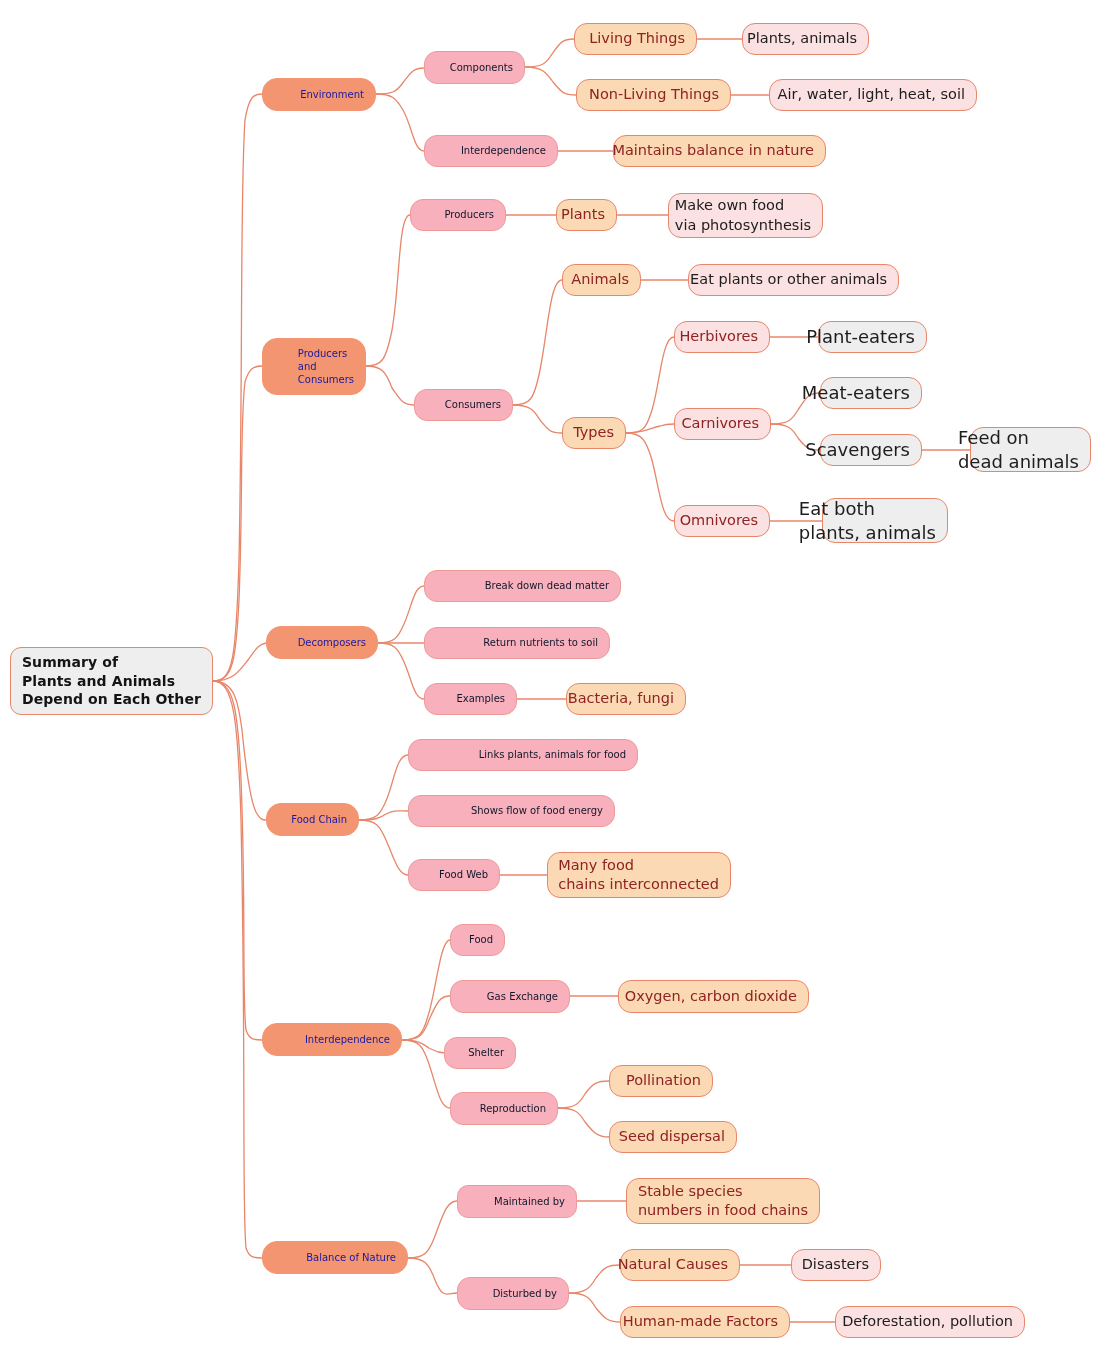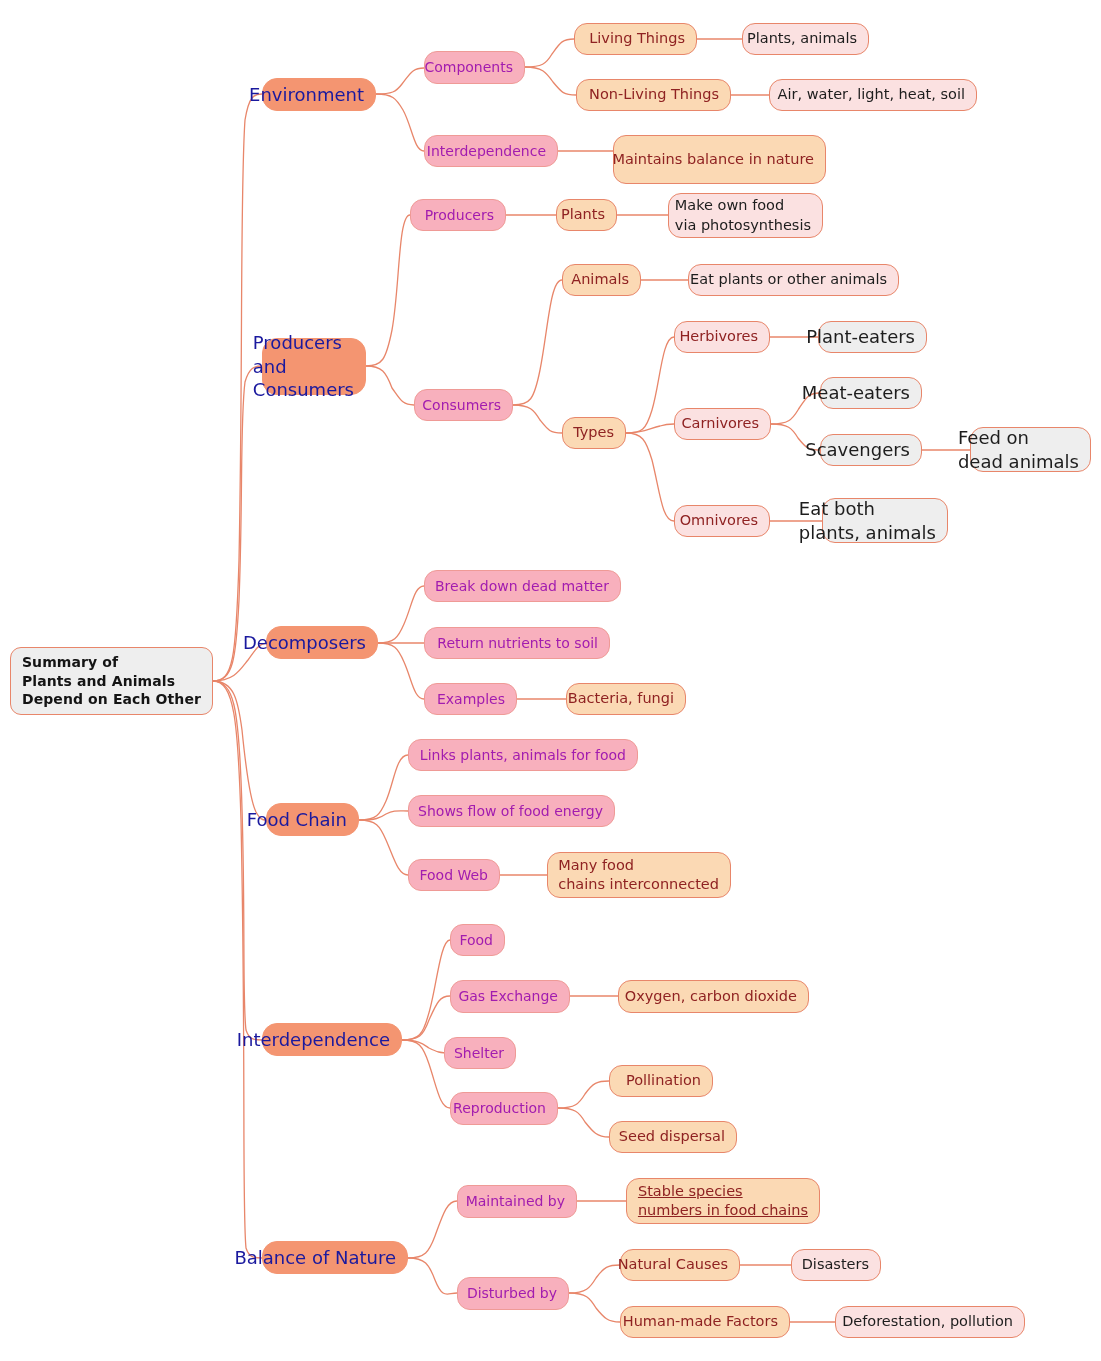--- a/index.html
+++ b/index.html
@@ -44,28 +44,28 @@
     color: #141414;
     font-weight: bold;
     font-size: 14px;
     border-radius: 11px;
     letter-spacing: .1px;
   }
   .lvl-1 {
     background: #f49571;
     border-color: #f49571;
     color: #1a199e;
-    font-size: 18px;
+    font-size: 10px;
     border-radius: 15px;
   }
   .lvl-2 {
     background: #f8b0bd;
     border-color: #ef9a96;
-    color: #a21caf;
-    font-size: 14px;
+    color: #0f172a;
+    font-size: 10px;
   }
   .lvl-3 {
     background: #fbd9b4;
     border-color: #e8866a;
     color: #8f2222;
     font-size: 14.5px;
   }
   .lvl-4 {
     background: #fbe1e1;
     border-color: #e8866a;
@@ -178,21 +178,21 @@
   </div>
   <div class="node lvl-3" style="left:576px;top:79px;width:155px;height:32px;">
     <span>Non-Living Things</span>
   </div>
   <div class="node lvl-4" style="left:769px;top:79px;width:208px;height:32px;">
     <span>Air, water, light, heat, soil</span>
   </div>
   <div class="node lvl-2" style="left:424px;top:135px;width:134px;height:32px;">
     <span>Interdependence</span>
   </div>
-  <div class="node lvl-3" style="left:613px;top:135px;width:213px;height:49px;">
+  <div class="node lvl-3" style="left:613px;top:135px;width:213px;height:32px;">
     <span>Maintains balance in nature</span>
   </div>
 
   <div class="node lvl-1" style="left:262px;top:338px;width:104px;height:57px;">
     <span>Producers
 and
 Consumers</span>
   </div>
   <div class="node lvl-2" style="left:410px;top:199px;width:96px;height:32px;">
     <span>Producers</span>
@@ -300,21 +300,21 @@
   <div class="node lvl-3" style="left:609px;top:1121px;width:128px;height:32px;">
     <span>Seed dispersal</span>
   </div>
 
   <div class="node lvl-1" style="left:262px;top:1241px;width:146px;height:33px;">
     <span>Balance of Nature</span>
   </div>
   <div class="node lvl-2" style="left:457px;top:1185px;width:120px;height:33px;border-radius:11px;">
     <span>Maintained by</span>
   </div>
-  <div class="node lvl-3" style="left:626px;top:1178px;width:194px;height:46px;text-decoration:underline;">
+  <div class="node lvl-3" style="left:626px;top:1178px;width:194px;height:46px;">
     <span>Stable species
 numbers in food chains</span>
   </div>
   <div class="node lvl-2" style="left:457px;top:1277px;width:112px;height:33px;">
     <span>Disturbed by</span>
   </div>
   <div class="node lvl-3" style="left:620px;top:1249px;width:120px;height:32px;">
     <span>Natural Causes</span>
   </div>
   <div class="node lvl-4" style="left:791px;top:1249px;width:90px;height:32px;">

